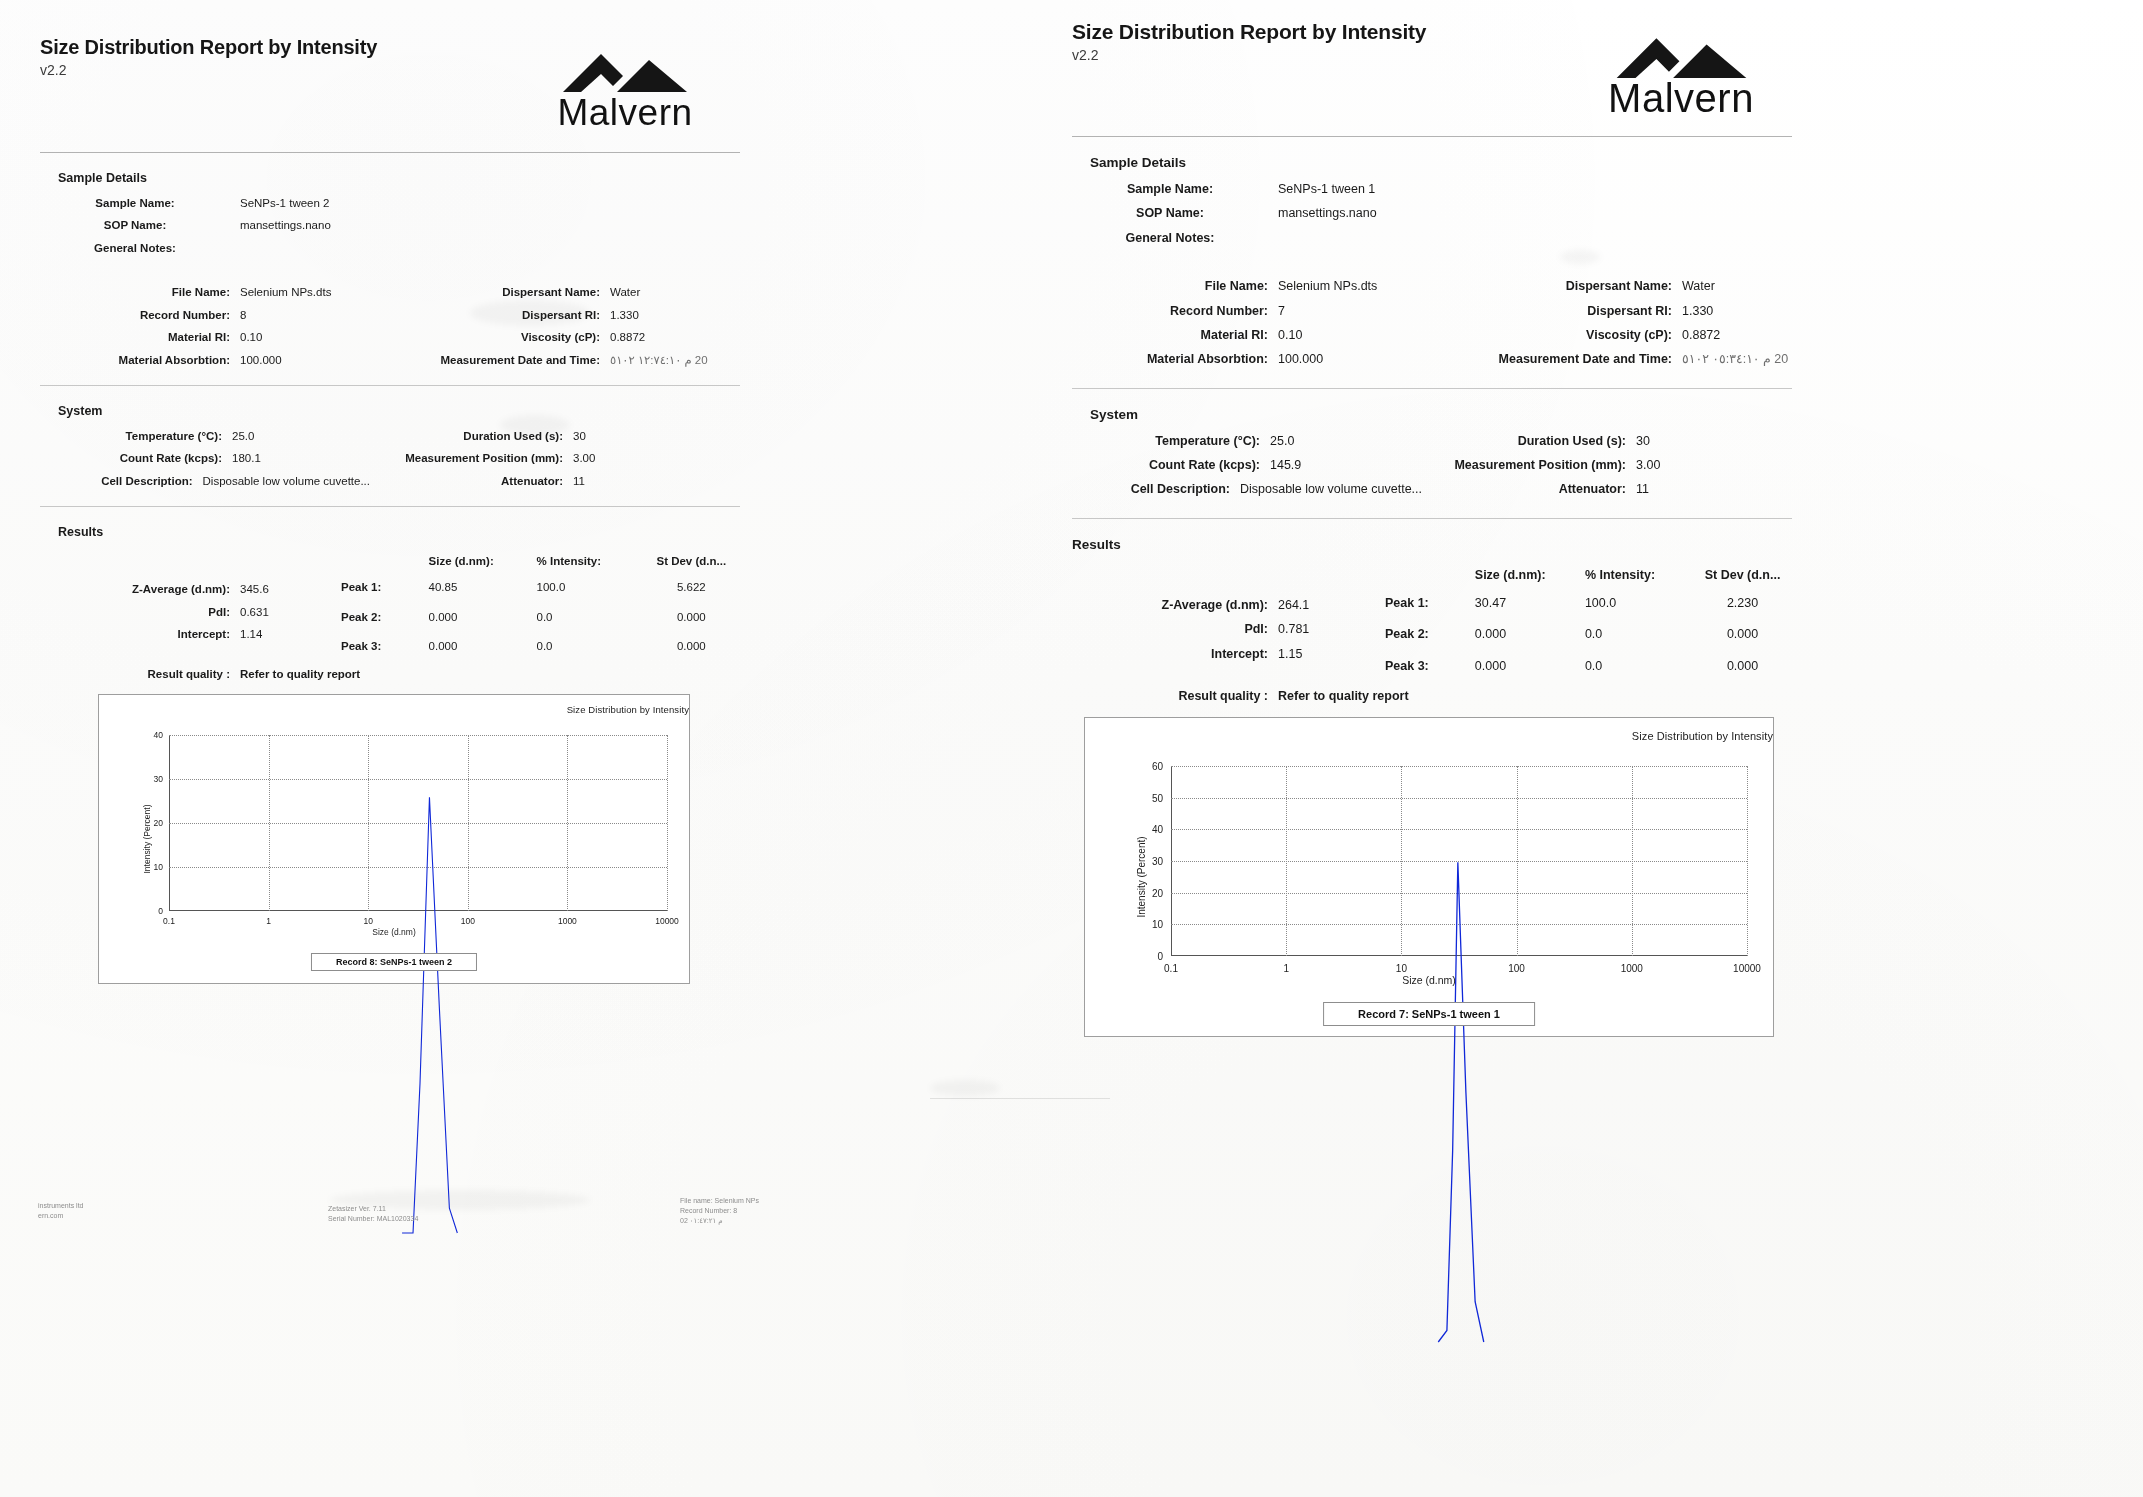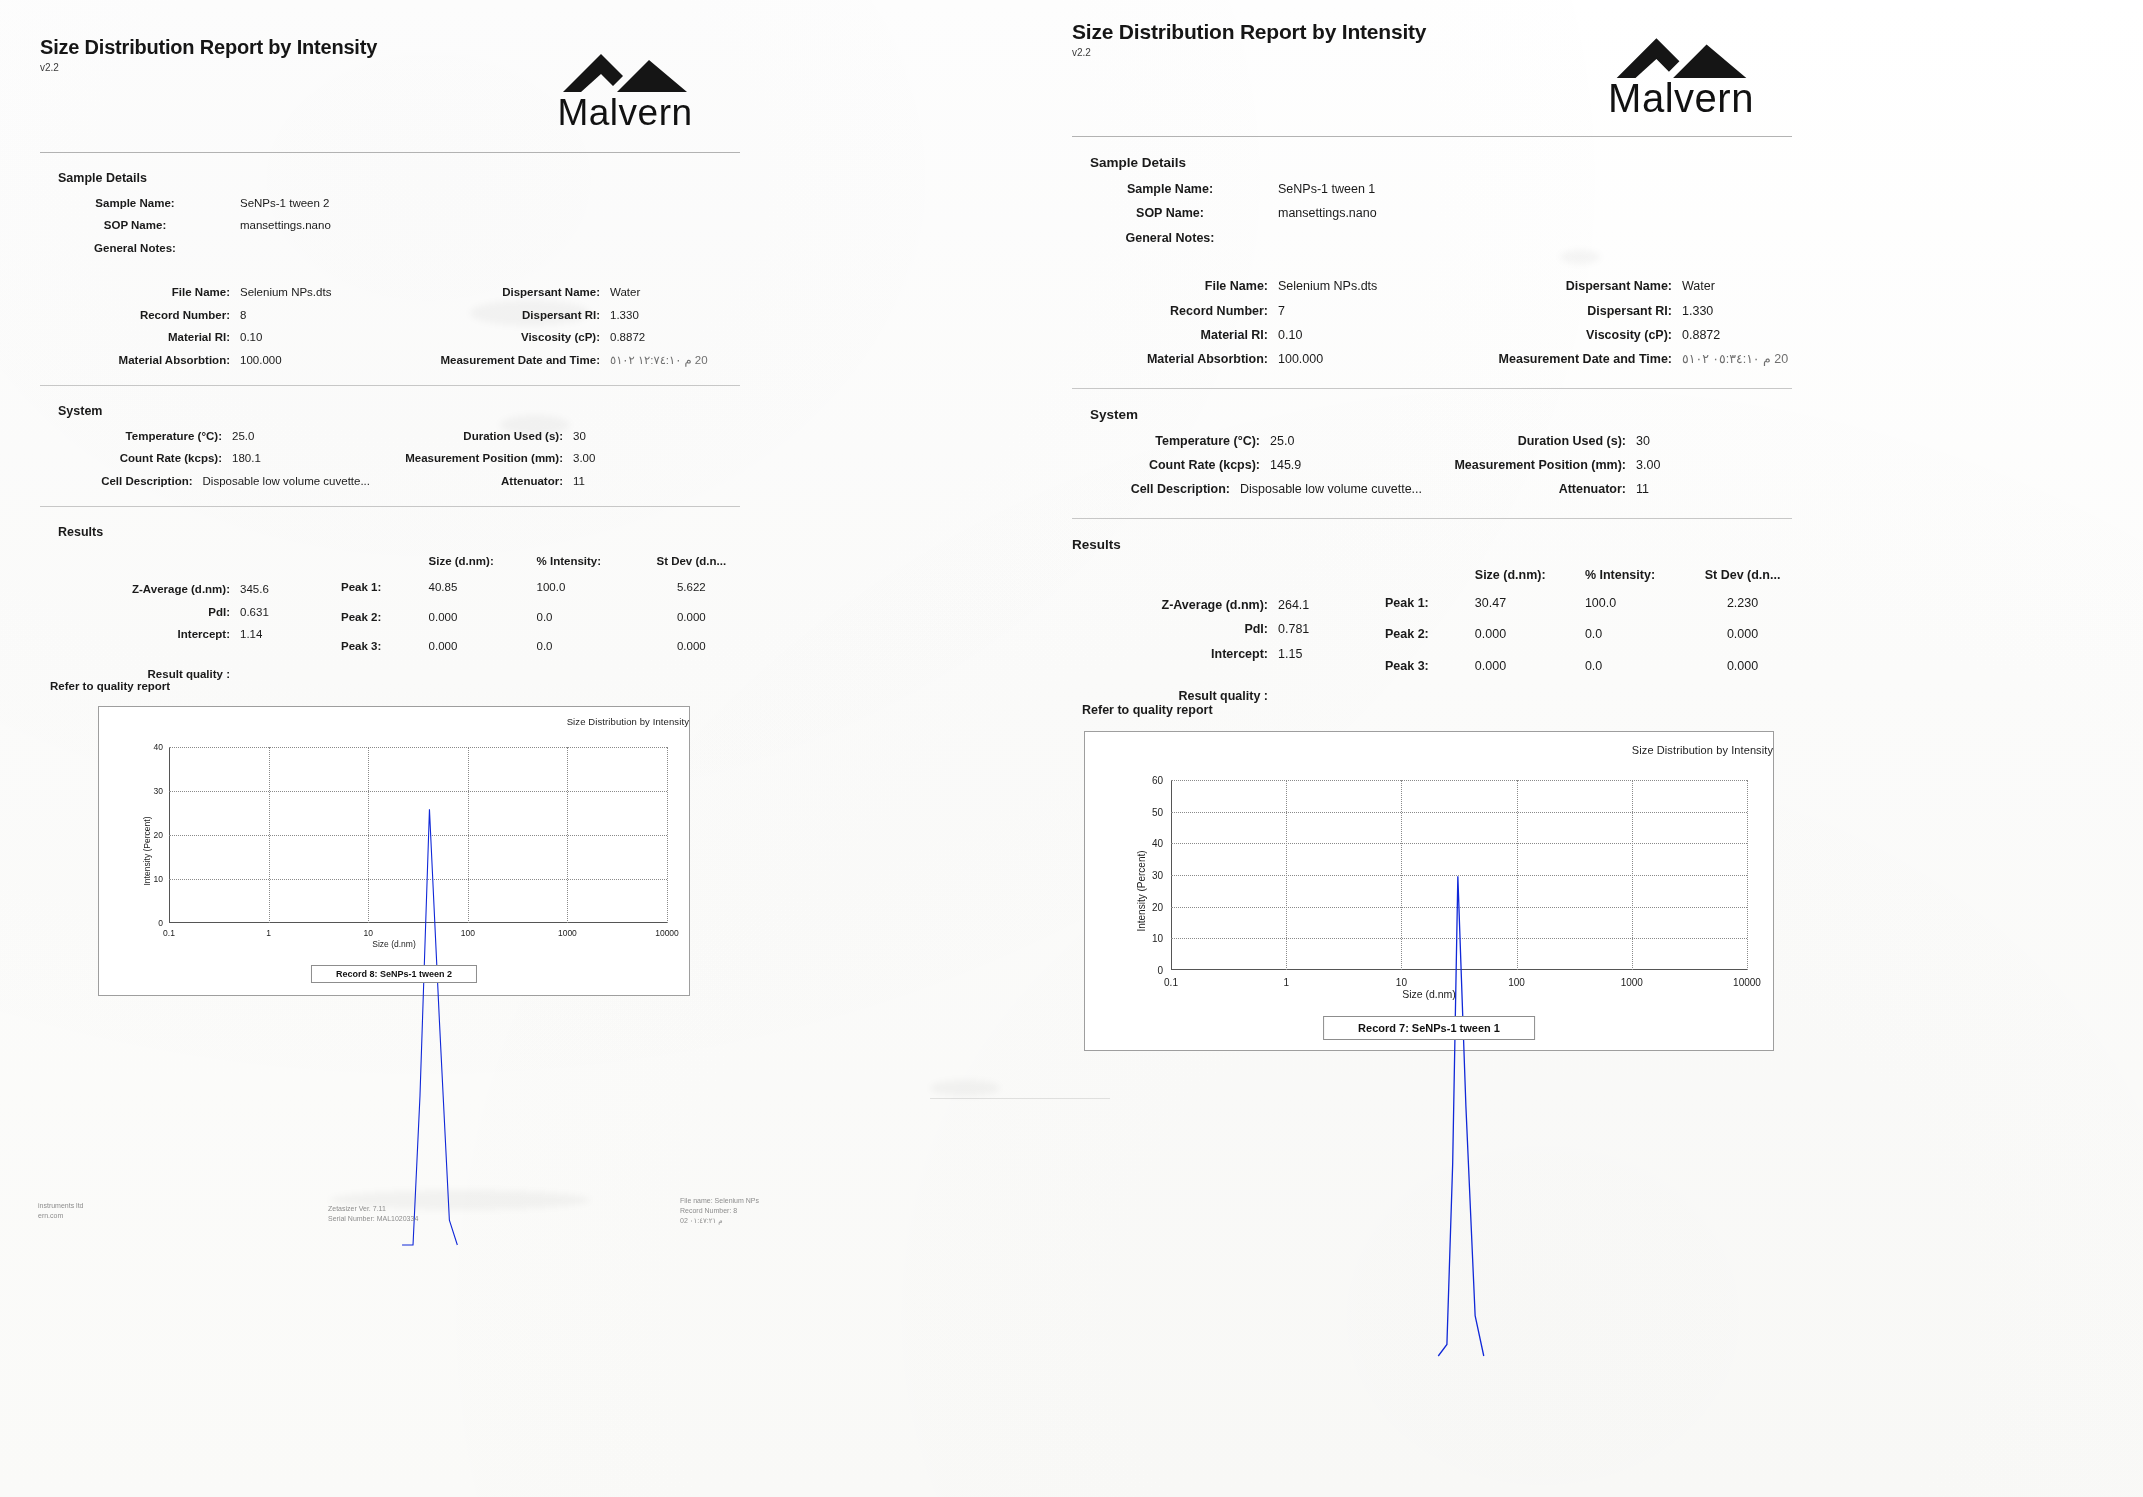--- a/index.html
+++ b/index.html
@@ -28,21 +28,21 @@
   #report-left  { left:40px;  top:36px;  width:700px; }
   #report-right { left:1072px; top:20px; width:720px; }
 
   
   .rpt-head { position:relative; height:110px; }
   .rpt-title {
     font-size:20px; font-weight:bold; letter-spacing:-0.2px;
     color:#161616;
   }
   #report-right .rpt-title { font-size:21px; }
-  .rpt-ver { font-size:10px; color:#3a3a3a; margin-top:3px; }
+  .rpt-ver { font-size:14px; color:#3a3a3a; margin-top:3px; }
 
   .malvern {
     position:absolute; right:0; top:14px;
     width:230px; text-align:center;
   }
   #report-right .malvern { right:-14px; width:250px; }
   .malvern-mark { height:44px; position:relative; }
   .malvern-word {
     font-family:"Liberation Sans", sans-serif;
     font-size:37px; font-weight:normal; letter-spacing:0.5px;
@@ -105,21 +105,21 @@
     font-weight:bold; text-align:left; padding:0 0 9px 0;
     white-space:nowrap;
   }
   .res-table td { padding:0 0 7px 0; white-space:nowrap; line-height:1.95; }
   .res-table th.c-peak, .res-table td.c-peak { width:92px; font-weight:bold; }
   .res-table th.c-size, .res-table td.c-size { width:112px; }
   .res-table th.c-int,  .res-table td.c-int  { width:110px; }
   .res-table th.c-sd,   .res-table td.c-sd   { width:100px;text-align:center; }
   .res-table td.c-peak { font-weight:bold; }
 
-  .quality-row { margin-top:4px; font-size:11.5px; display:flex;flex-direction:column; }
+  .quality-row { margin-top:4px; font-size:11.5px; display:flex; }
   #report-right .quality-row { font-size:12.5px; }
   .quality-row .q-lbl { font-weight:bold; width:190px; text-align:right; }
   #report-right .quality-row .q-lbl { width:196px; }
   .quality-row .q-val { font-weight:bold; margin-left:10px; }
 
   
   .chart-box {
     border:1px solid #9e9e9e; margin-top:14px; margin-left:58px;
     background:#fff; position:relative;
   }

